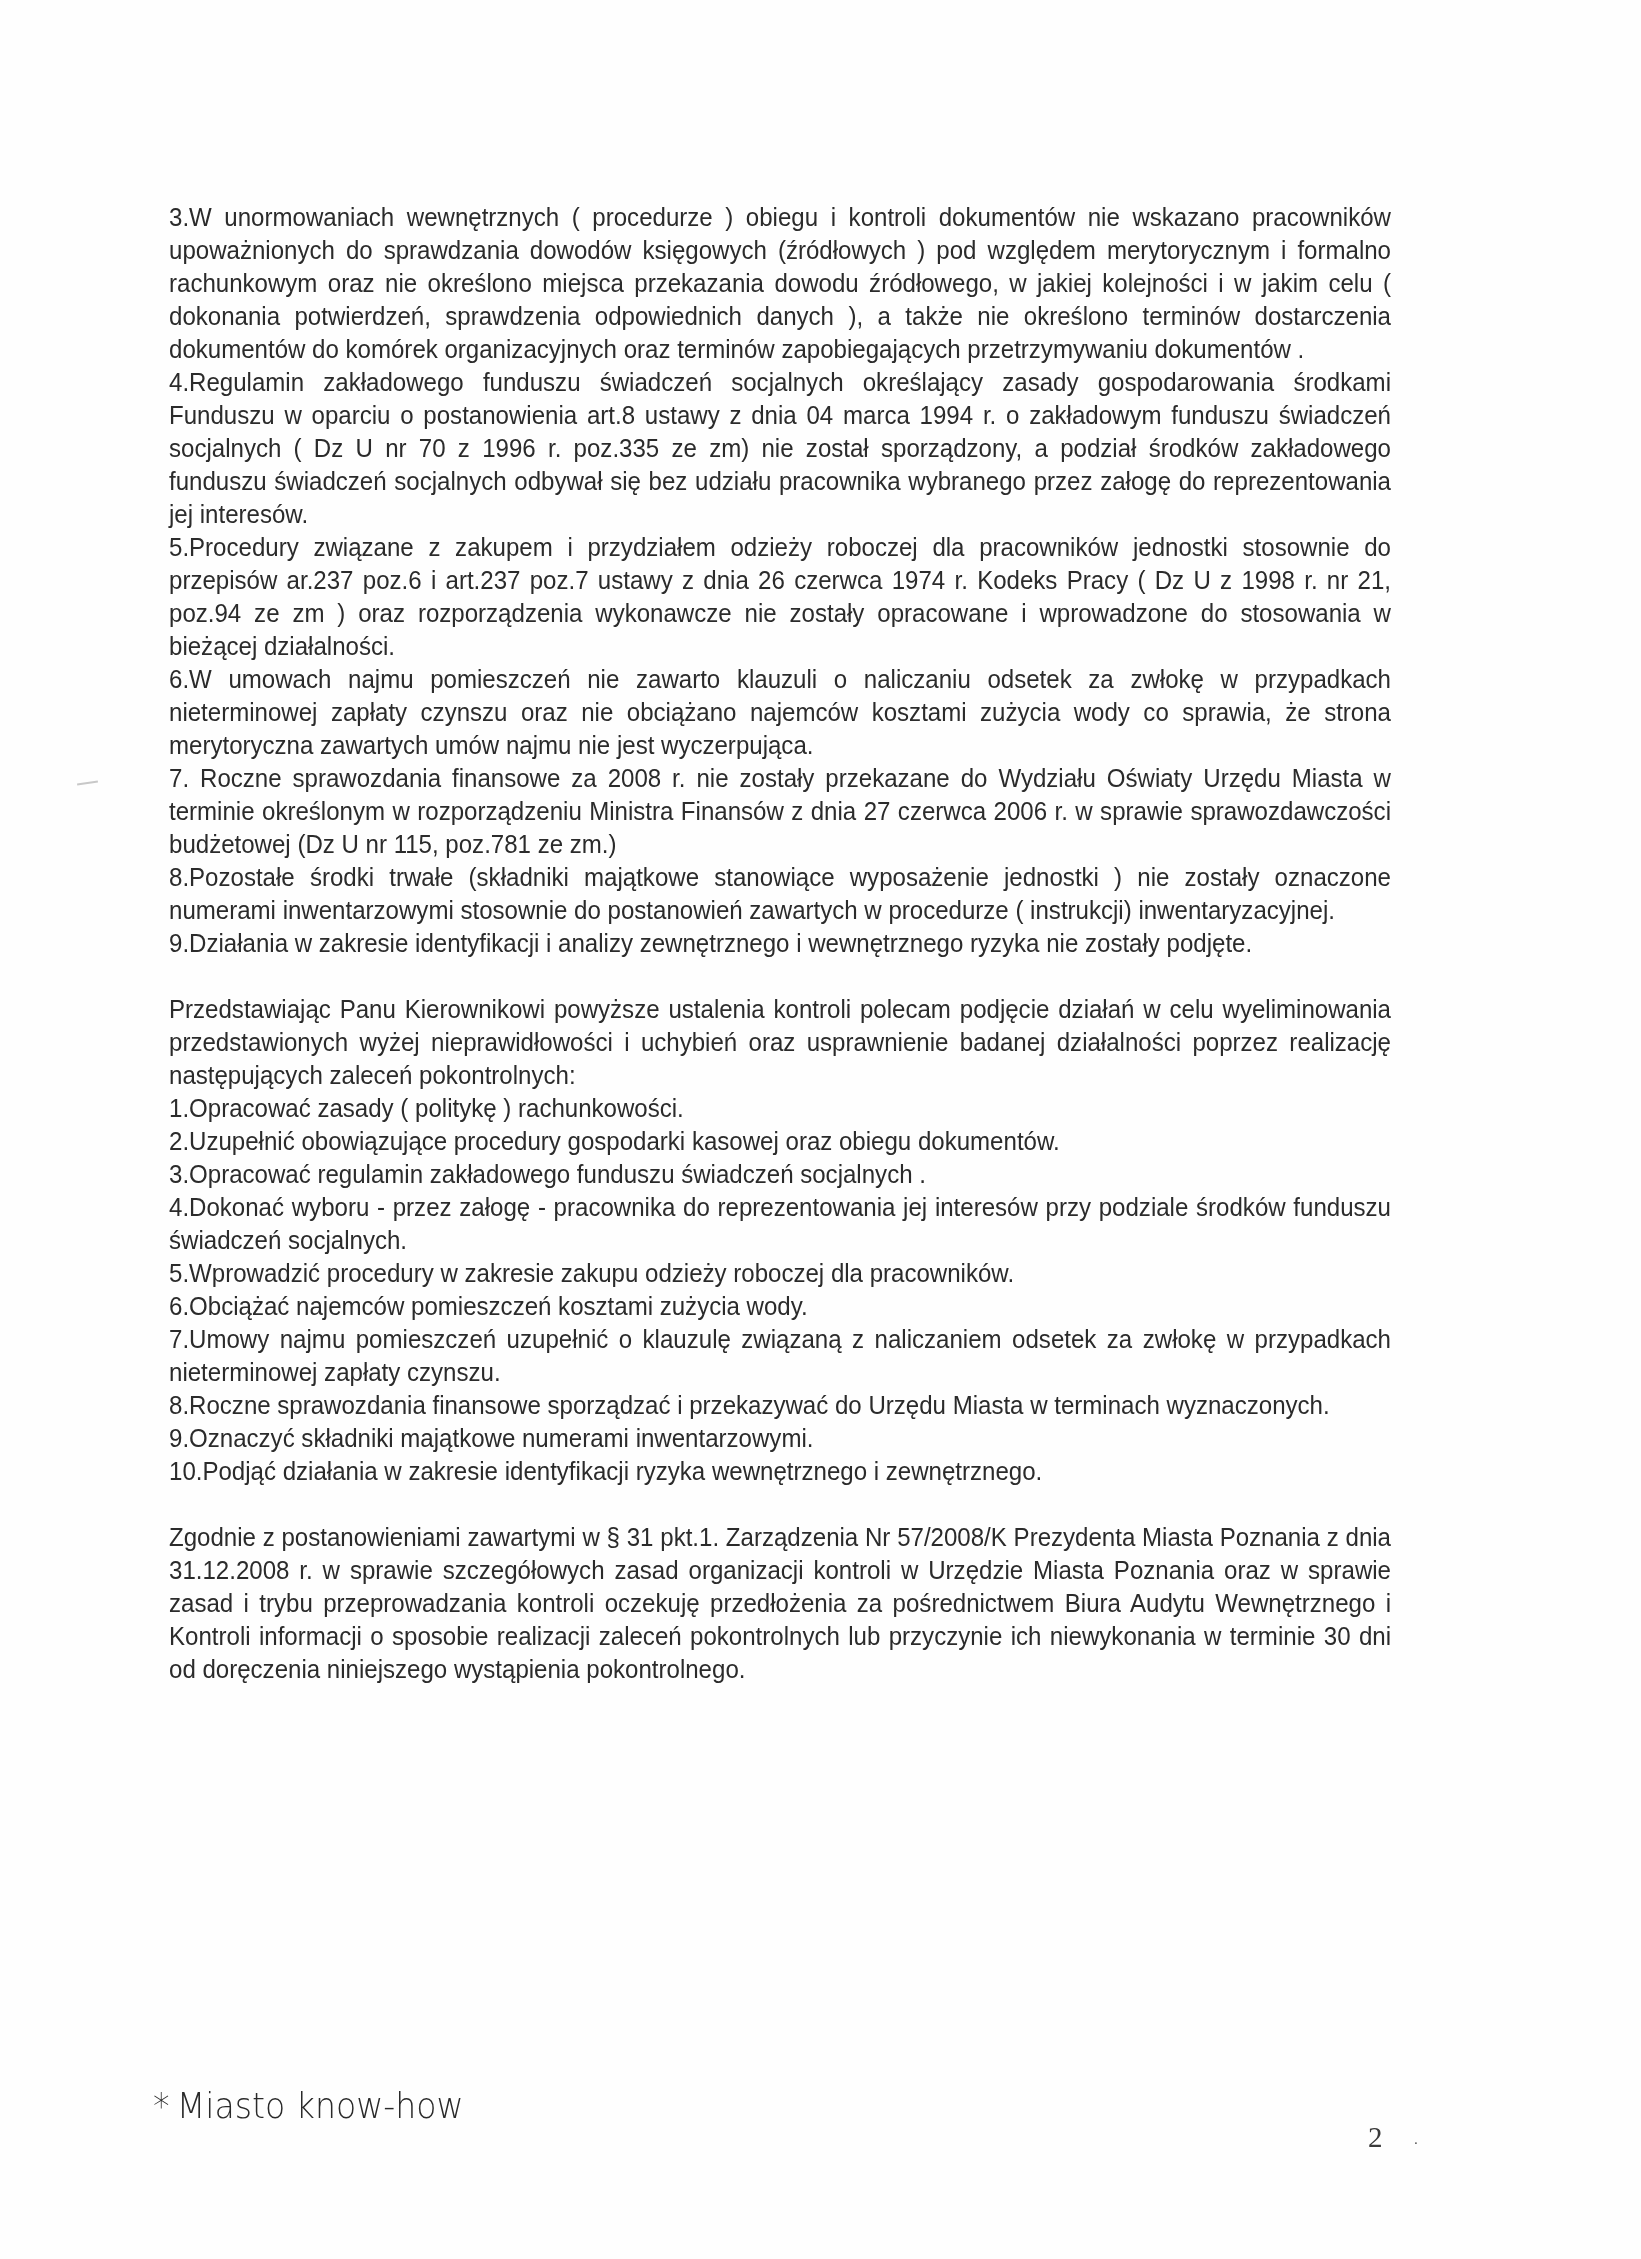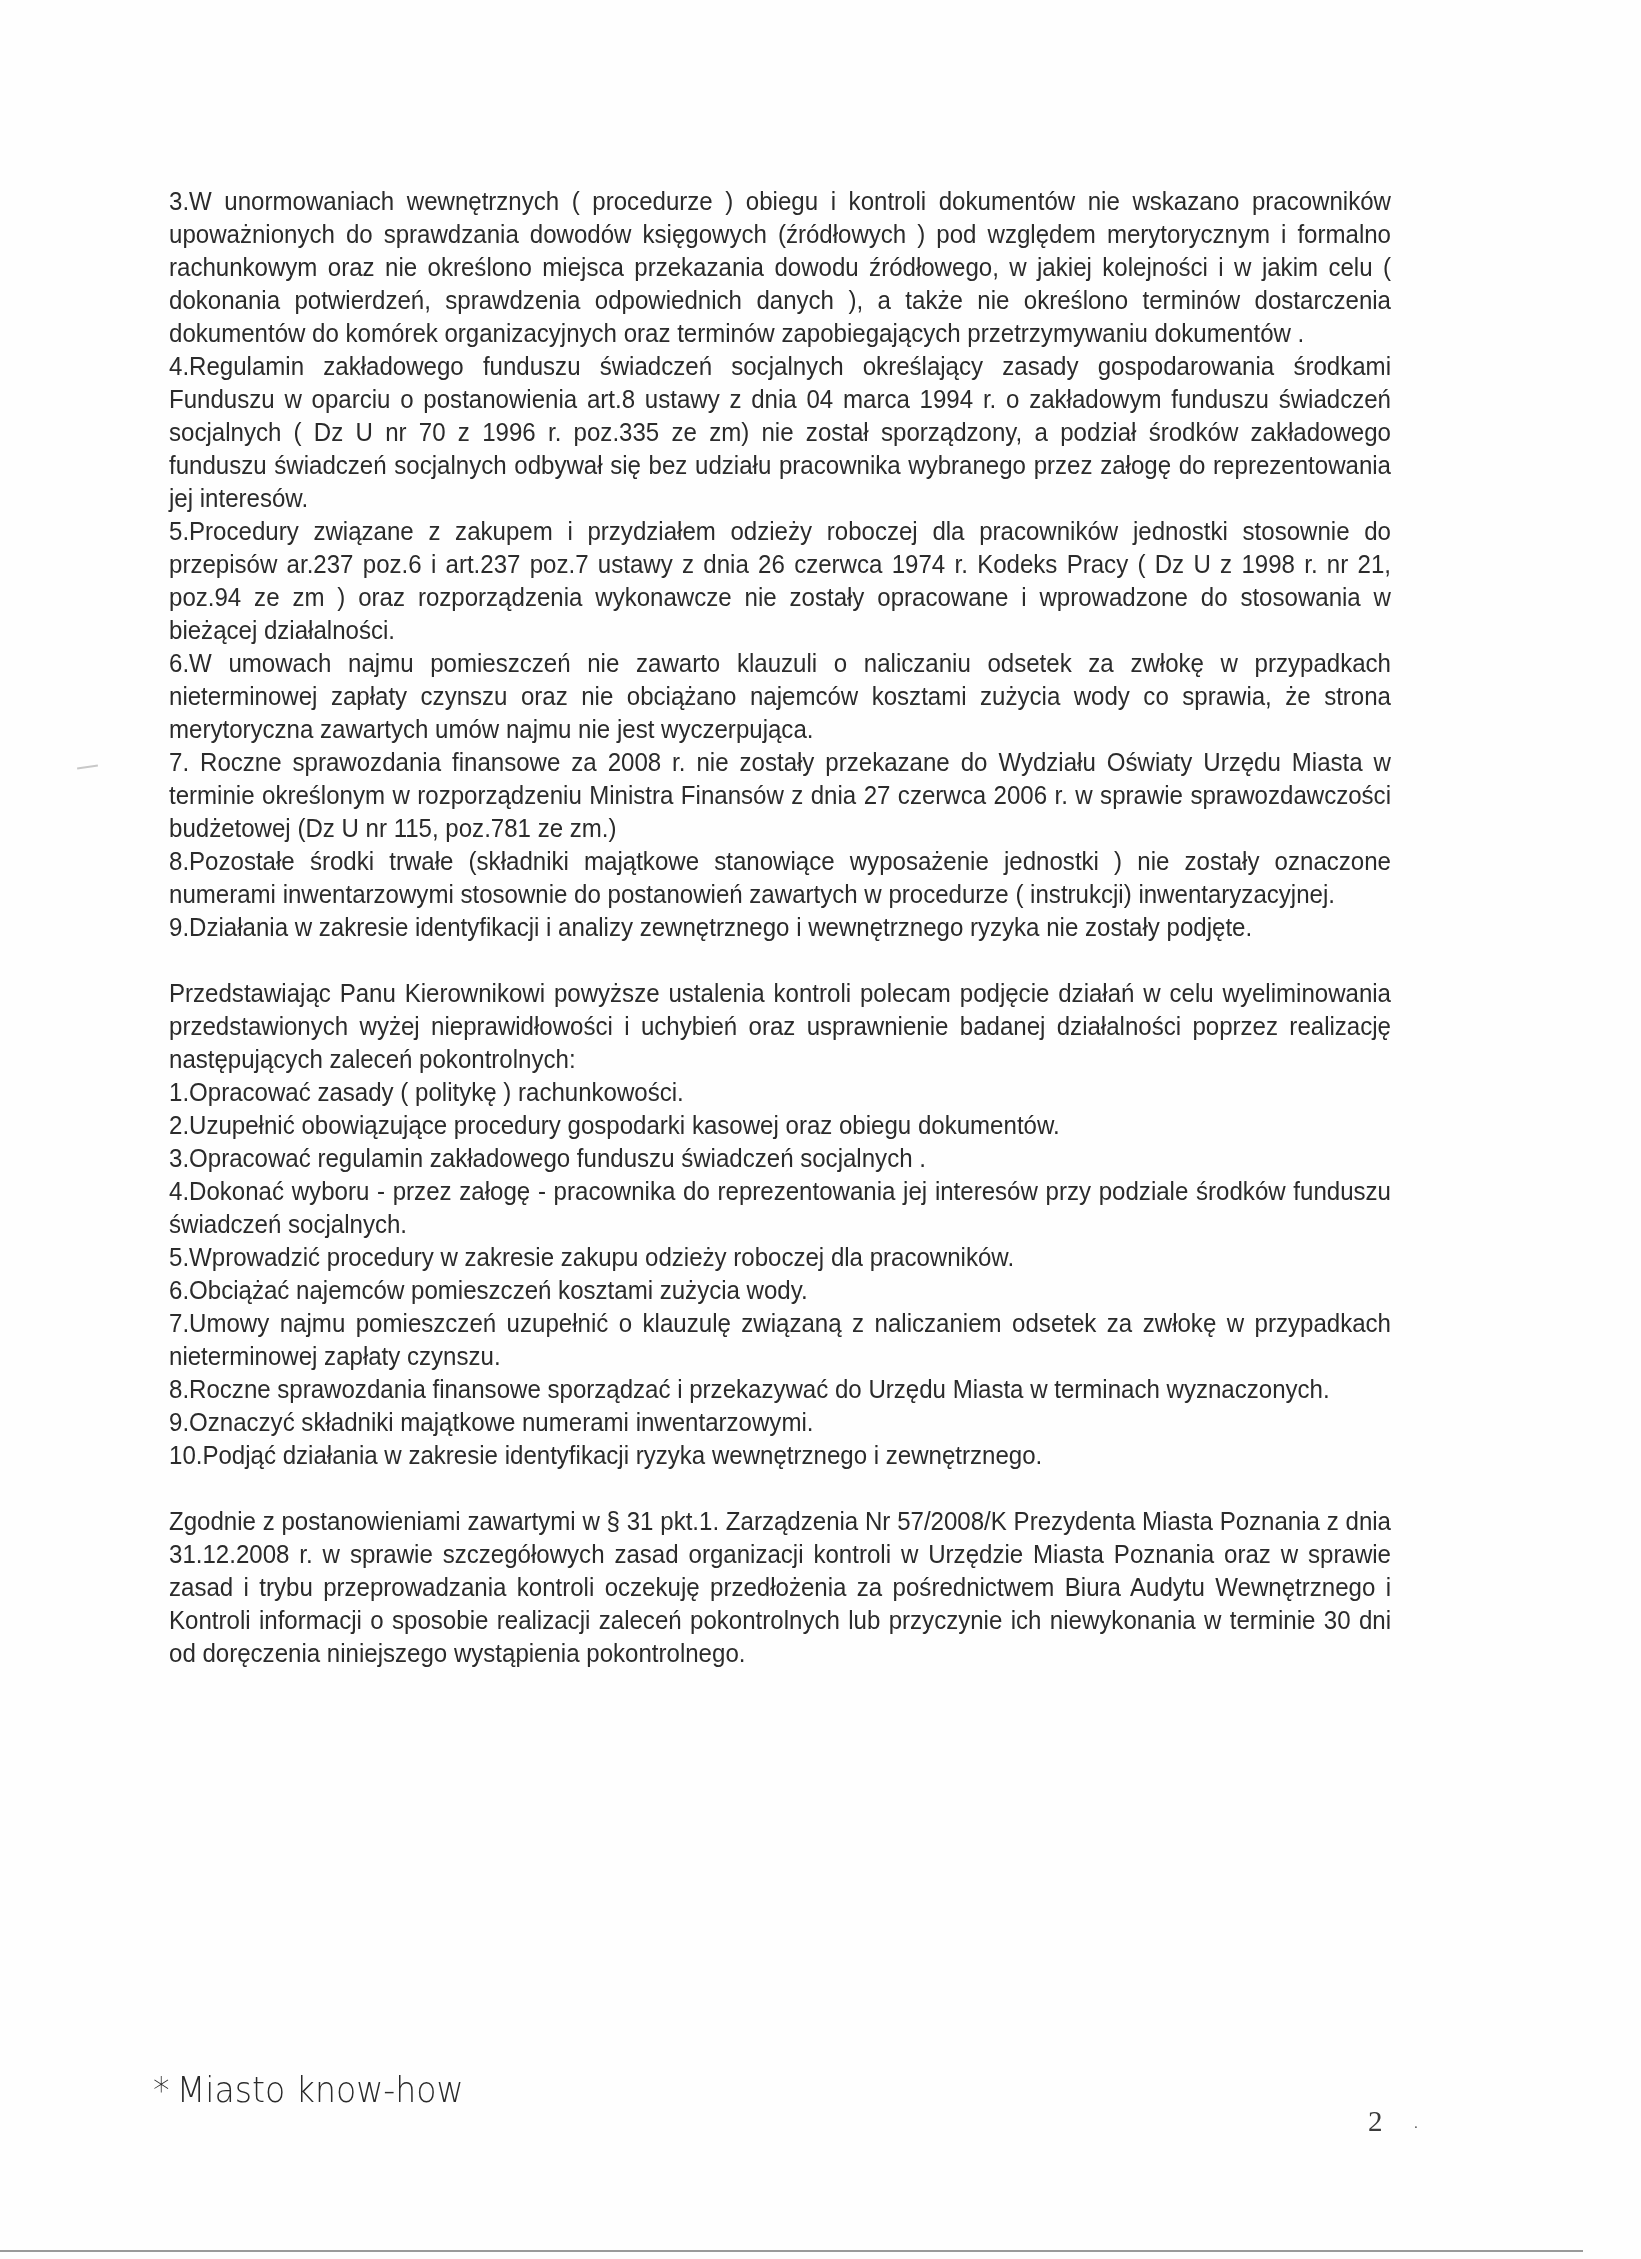--- a/index.html
+++ b/index.html
@@ -9,21 +9,21 @@
     }
     body {
       width: 1641px;
       height: 2259px;
       position: relative;
       overflow: hidden;
       background: #fefefe;
     }
     .page {
       position: absolute;
-      left: 0; top: 0;
+      left: 0; top: 16px;
       width: 1641px;
       height: 1950px;
     }
     .content {
       position: absolute;
       left: 169px;
       top: 185px;
       width: 1221px;
       font-family: "Liberation Sans", sans-serif;
       font-size: 25.6px;

